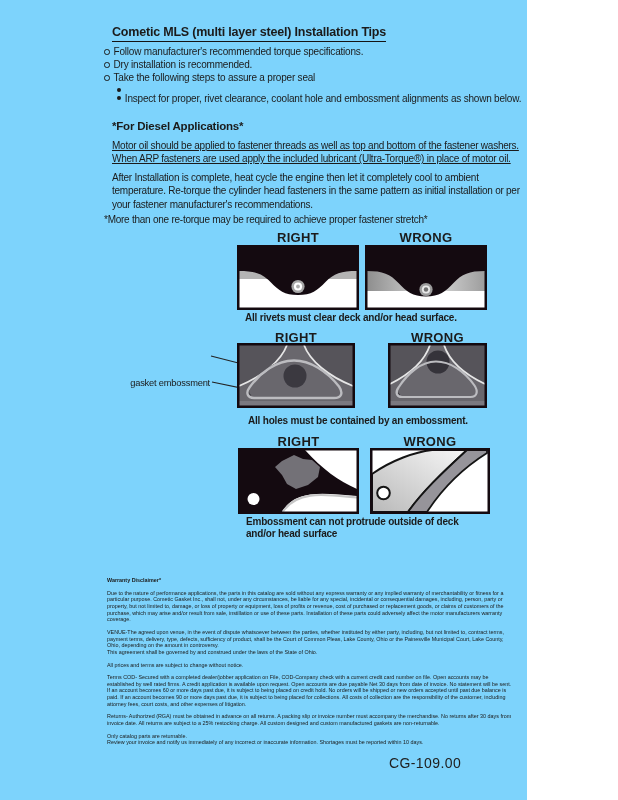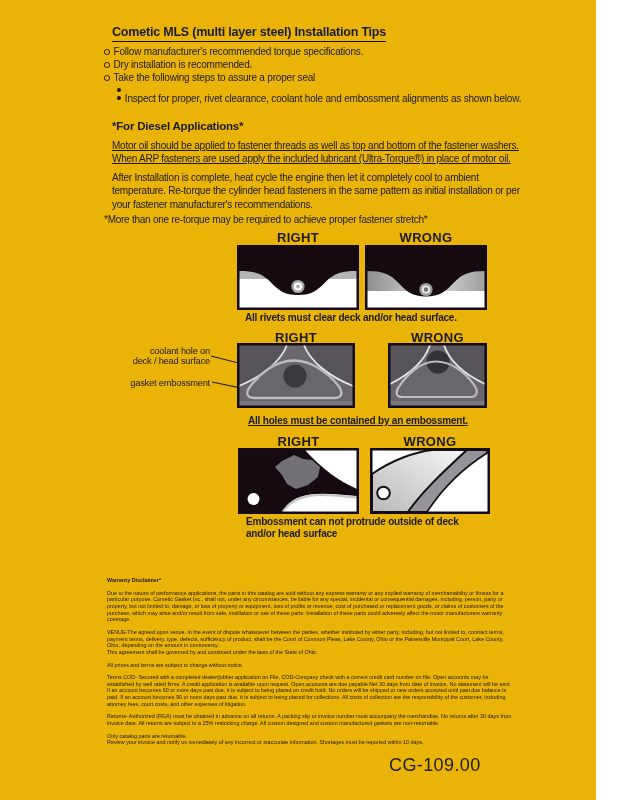--- a/index.html
+++ b/index.html
@@ -1,17 +1,17 @@
 <!DOCTYPE html>
 <html><head>
 <meta charset="utf-8">
 <style>
   html,body { margin:0; padding:0; background:#ffffff; }
   .page {
-    position:relative; width:596px; height:800px; background:#eab308;
+    position:relative; width:527px; height:800px; background:#7dd3fc;
     font-family:"Liberation Sans","DejaVu Sans",sans-serif; color:#1b1b1b;
     overflow:hidden;
   }
   .abs { position:absolute; }
 
   .title {
     font-size:12.5px; font-weight:bold; letter-spacing:-0.2px;
     display:inline-block; border-bottom:1.6px solid #141414; padding-bottom:2px;
   }
 
@@ -30,21 +30,21 @@
               text-align:center; color:#1b1b1b;font-weight:bold; }
   .caption { font-weight:bold; font-size:10px; letter-spacing:-0.2px; line-height:11.5px;margin-left:8px; }
   .callout { font-size:9.3px; letter-spacing:-0.2px; line-height:10.3px;
              text-align:right; width:102px; }
   .diagram-svg { position:absolute; display:block; }
 
   .disclaimer { font-size:5.4px; line-height:6.6px; width:408px; letter-spacing:0; }
   .disclaimer p { margin:0 0 6.2px 0; }
   .disclaimer .dh { font-weight:bold; margin:0 0 6.2px 0; }
 
-  .catnum { font-size:18px; letter-spacing:0.4px; color:#1e1e1e; }
+  .catnum { font-size:14px; letter-spacing:0.4px; color:#1e1e1e; }
 </style>
 </head>
 <body>
 
 <div class="page">
 
   <div class="abs" style="left:112px; top:22px;">
     <span class="title">Cometic MLS (multi layer steel) Installation Tips</span>
   </div>
 
@@ -102,24 +102,20 @@
       <path d="M2,2 H120 V26 C104,26 97,29 88.5,38 C80.5,46.5 74.5,51.5 61,51.5 C47.5,51.5 41.5,46.5 33.5,38 C25,29 18,26 2,26 Z" fill="#140a10"></path>
       <circle cx="61" cy="44.5" r="6.6" fill="#9c9c9c"></circle>
       <circle cx="61" cy="44.5" r="4.1" fill="#e9e9e9"></circle>
       <circle cx="61" cy="44.5" r="2.2" fill="#6f6f6f"></circle>
       <rect x="1.25" y="1.25" width="119.5" height="62.5" fill="none" stroke="#140a10" stroke-width="2.5"></rect>
     </svg>
 
     <div class="abs caption" style="left:237px; top:84px;">All rivets must clear deck and/or head surface.</div>
   </div>
 
-  <div class="abs callout" style="left:108px; top:346px;">
-    <div>coolant hole on</div>
-    <div>deck / head surface</div>
-  </div>
   <div class="abs callout" style="left:108px; top:378px;">
     <div>gasket embossment</div>
   </div>
   <svg class="abs" style="left:208px; top:352px;" width="92" height="44" viewBox="0 0 92 44">
     <line x1="3" y1="4" x2="85" y2="25" stroke="#222222" stroke-width="1.1"></line>
     <line x1="4" y1="30" x2="52" y2="40" stroke="#222222" stroke-width="1.1"></line>
   </svg>
 
   <div class="abs" style="left:0; top:328px; width:618px; height:104px;">
     <div class="rw-label" style="left:237px; top:2px; width:118px;">RIGHT</div>
@@ -144,21 +140,21 @@
       <path d="M42,2 C37,17 22,31 2,41" stroke="#e6e6e6" stroke-width="1.8" fill="none"></path>
       <path d="M97,2 H56 C61,17 76,31 97,41 Z" fill="#56545a"></path>
       <path d="M56,2 C61,17 76,31 97,41" stroke="#e6e6e6" stroke-width="1.8" fill="none"></path>
       <rect x="2" y="58" width="95" height="5" fill="#7b7980"></rect>
       <circle cx="50" cy="19" r="11.5" fill="#35333a"></circle>
       <path d="M12,52 C9,50.5 8.5,47 11,43.5 C18,33 28,23 39,19.5" fill="none" stroke="#3e3c42" stroke-width="1.2"></path>
       <path d="M14,54 C8.5,54 7,49.5 10.5,44.5 C19.5,30.5 33,18.5 48,18.5 C62,18.5 76.5,28 86.5,42.5 C90.5,48.5 89,54 82.5,54 Z" fill="none" stroke="#bcbcc0" stroke-width="2.2"></path>
       <rect x="1.25" y="1.25" width="96.5" height="62.5" fill="none" stroke="#140a10" stroke-width="2.5"></rect>
     </svg>
 
-    <div class="abs caption" style="left:240px; top:87px;text-decoration:underline;">All holes must be contained by an embossment.</div>
+    <div class="abs caption" style="left:240px; top:87px;">All holes must be contained by an embossment.</div>
   </div>
 
   <div class="abs" style="left:0; top:432px; width:618px; height:110px;">
     <div class="rw-label" style="left:238px; top:2px; width:121px;">RIGHT</div>
     <div class="rw-label" style="left:370px; top:2px; width:120px;">WRONG</div>
 
     <svg class="diagram-svg" style="left:238px; top:16px;" width="121" height="66" viewBox="0 0 121 66">
       <rect width="121" height="66" fill="#ffffff"></rect>
       <path d="M2,2 L67,2 C84,21 101,33 119,41 L119,48 C88,46 58,40 44,64 L2,64 Z" fill="#140a10"></path>
       <path d="M45,63.5 C60,41 90,47 119,49.5" fill="none" stroke="#c6c6c6" stroke-width="2.2"></path>

